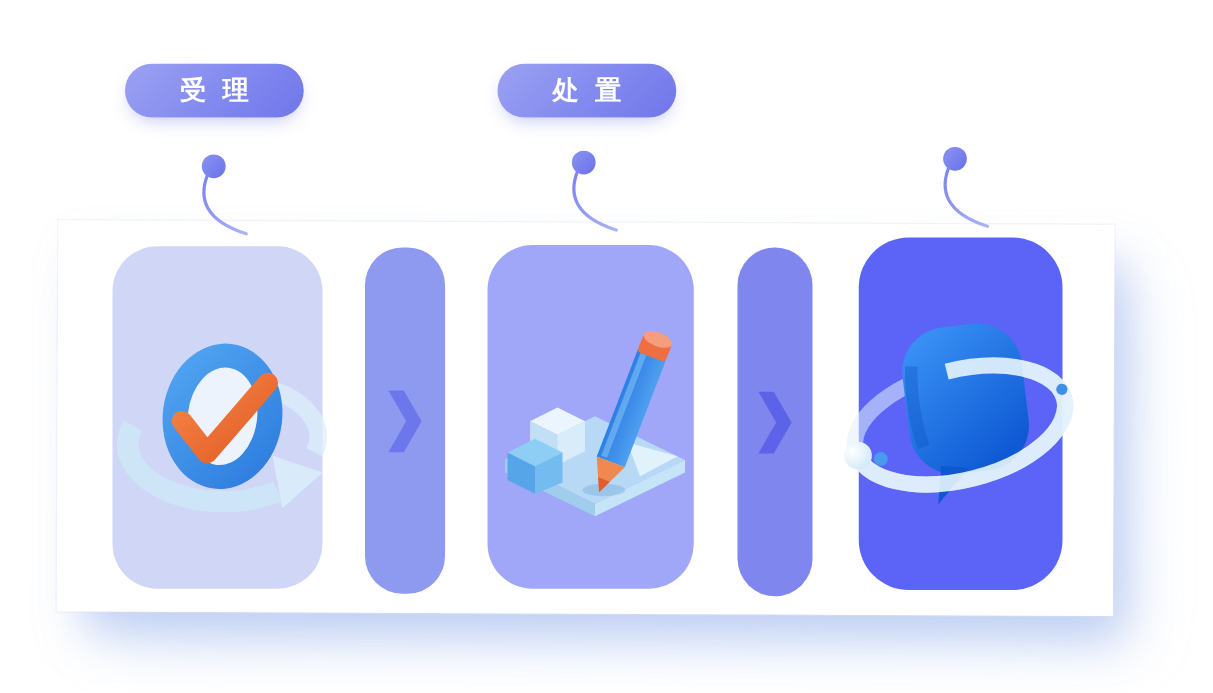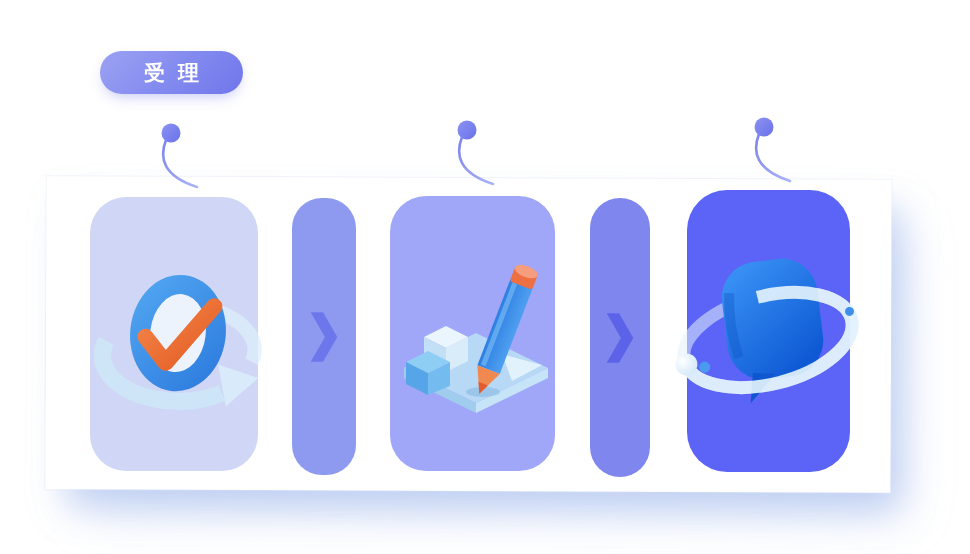--- a/index.html
+++ b/index.html
@@ -46,20 +46,23 @@
 </head>
 <body>
 
 <div class="canvas">
 
   <div class="panel"></div>
 
   <div class="pill p1">
     <span class="pill-label">受理</span>
   </div>
+  <div class="pill p2">
+    <span class="pill-label">处置</span>
+  </div>
 
   <svg class="tail t1" width="70" height="75" viewBox="0 0 70 75">
     <defs>
       <linearGradient id="gd1" x1="0" y1="0" x2="1" y2="1">
         <stop offset="0" stop-color="#8b93f3"></stop>
           <stop offset="1" stop-color="#6a71e9"></stop>
       </linearGradient>
       <linearGradient id="gdt1" x1="0" y1="0" x2="1" y2="1">
         <stop offset="0" stop-color="#7d84ee"></stop>
           <stop offset="1" stop-color="#aab4f6"></stop>

